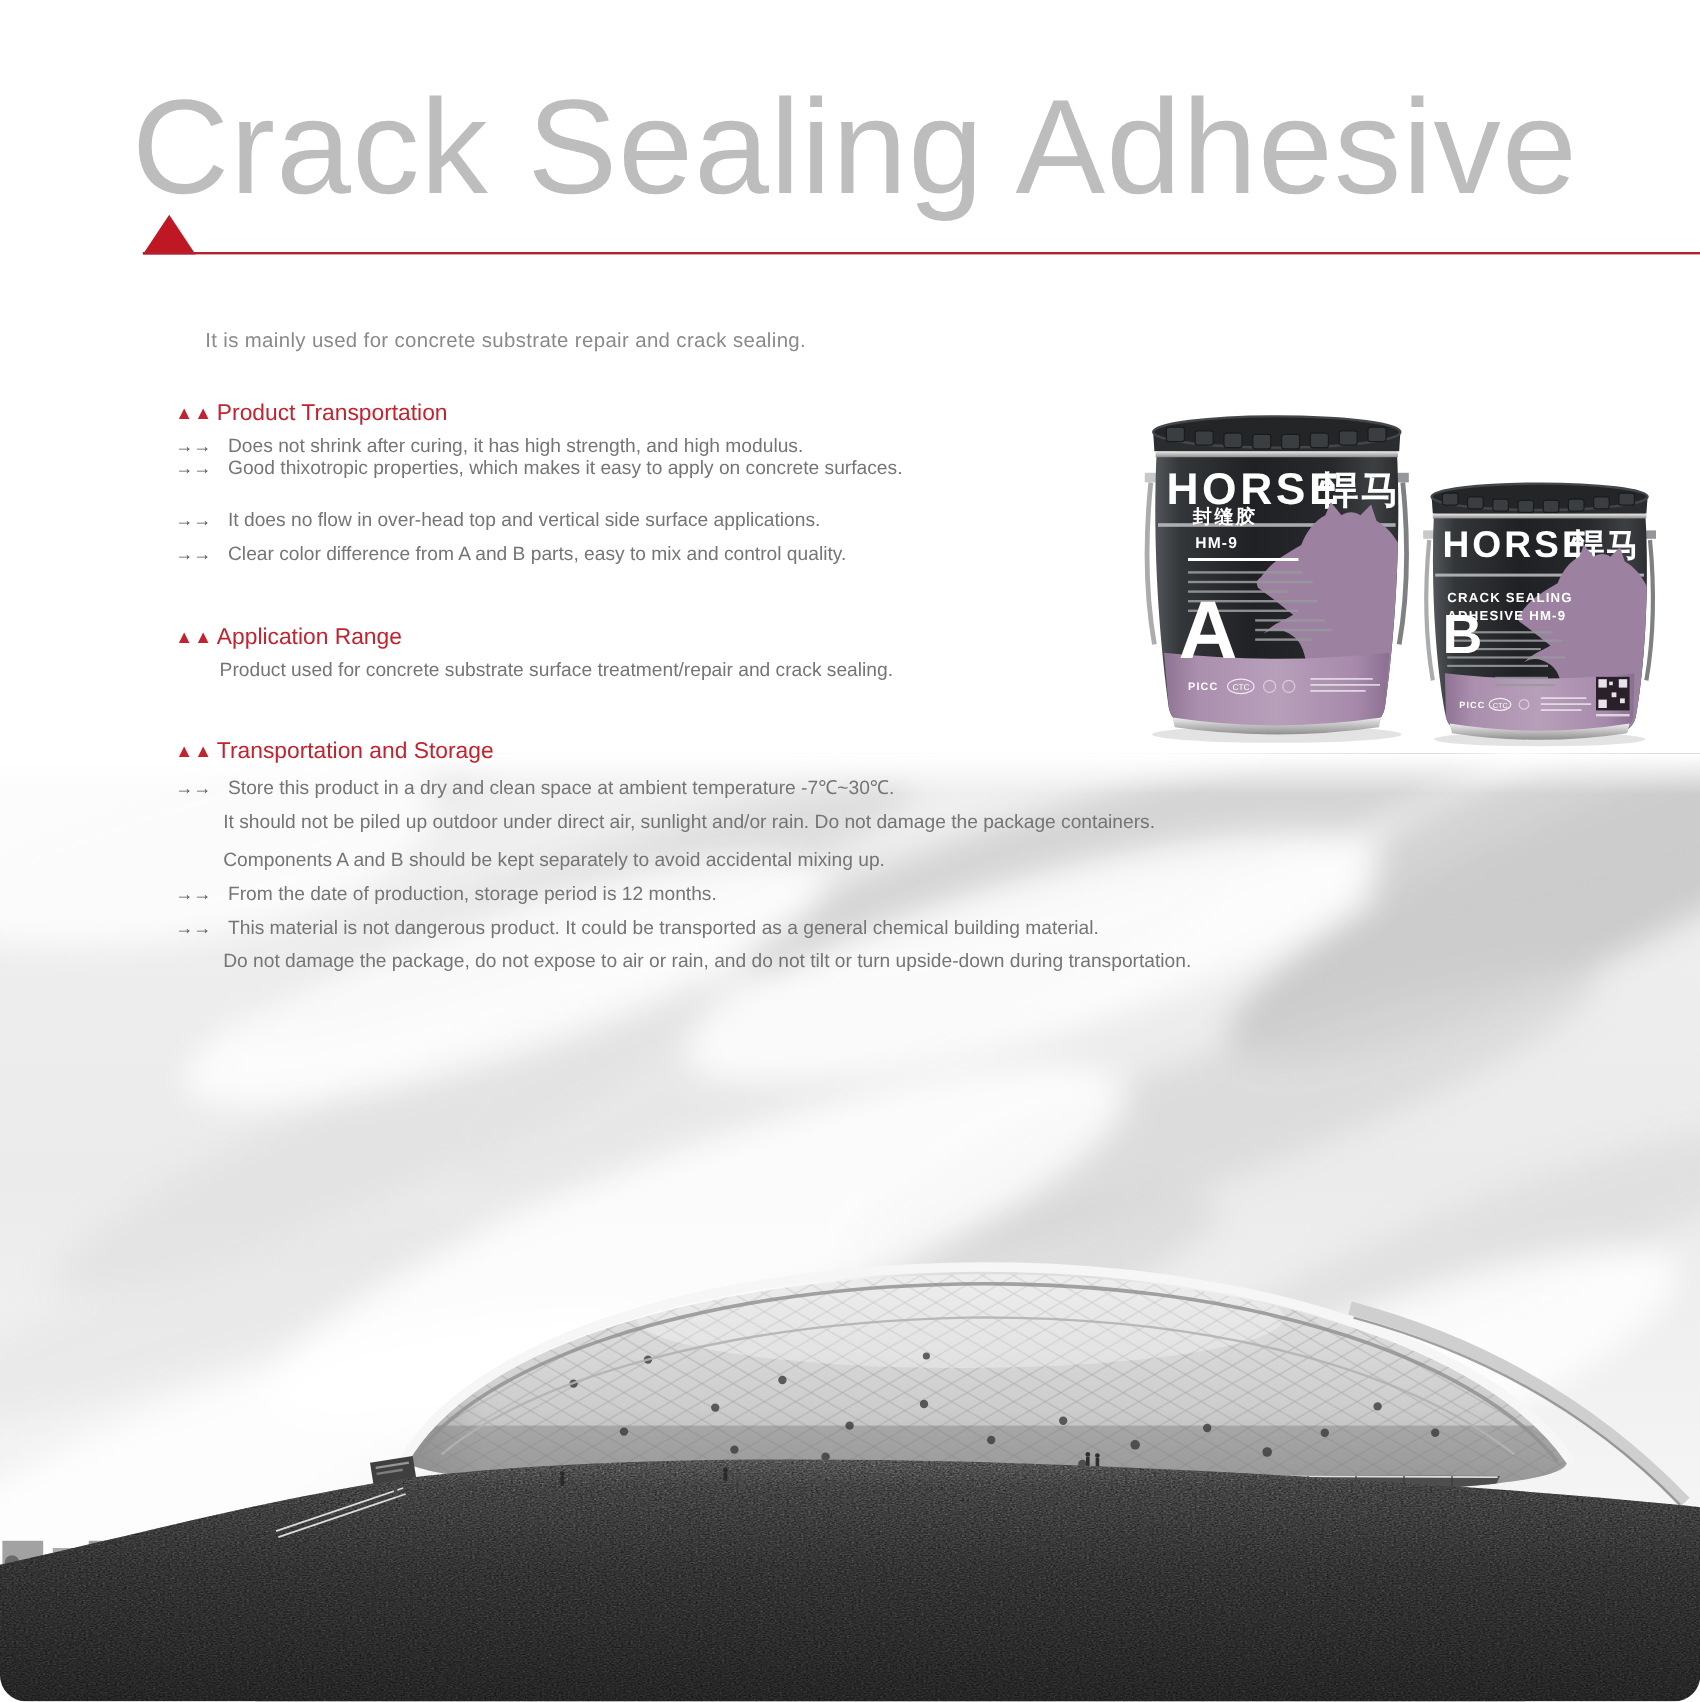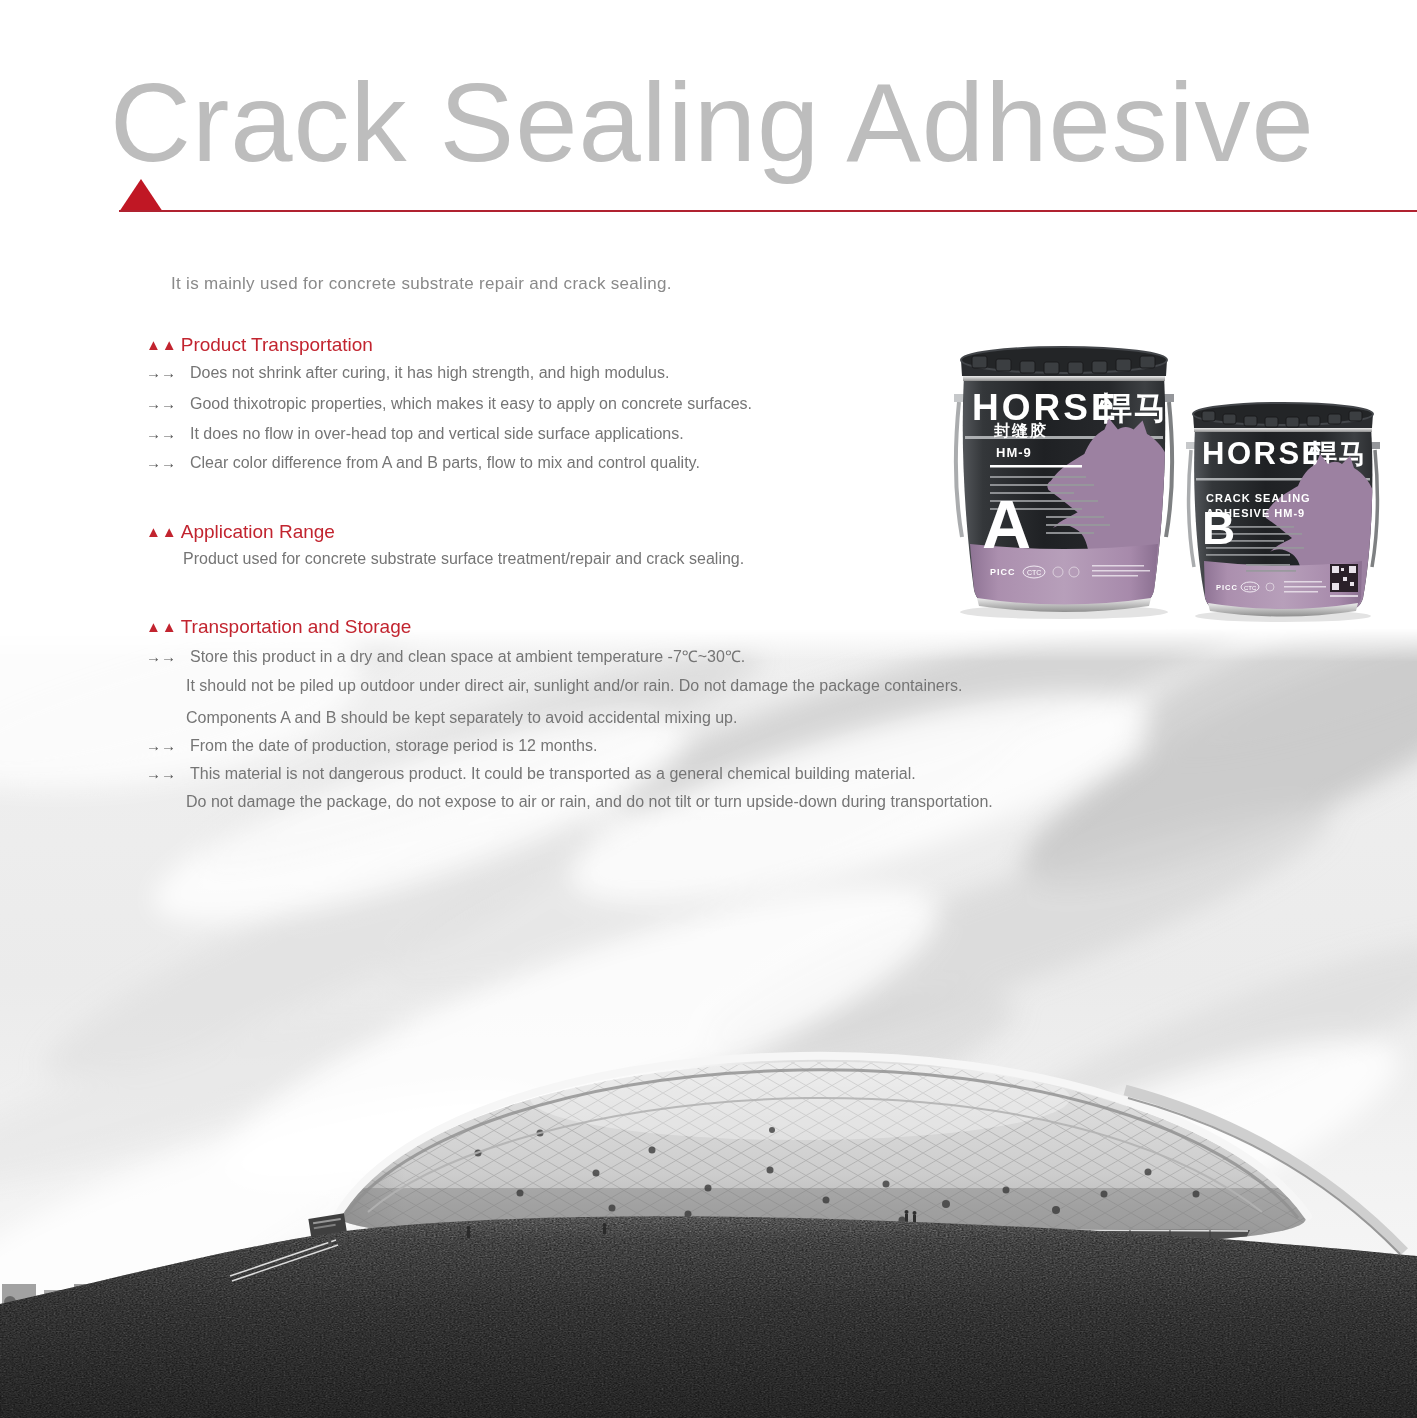--- a/index.html
+++ b/index.html
@@ -1,17 +1,17 @@
 <!DOCTYPE html>
 <html><head>
 <meta charset="utf-8">
 <style>
   html,body{margin:0;padding:0;background:#fff;}
   .page{position:relative;width:1417px;height:1418px;overflow:hidden;background:#fff;
-        font-family:"Liberation Sans",sans-serif;}
+        font-family:"Liberation Sans",sans-serif;border-radius:22px;}
   .page-title{position:absolute;left:110px;top:58px;margin:0;font-size:112px;font-weight:400;
         color:#bdbdbd;letter-spacing:1px;white-space:nowrap;z-index:6;}
   .title-triangle{position:absolute;left:119px;top:179px;width:0;height:0;z-index:6;
         border-left:22px solid transparent;border-right:22px solid transparent;
         border-bottom:33px solid #c01724;}
   .title-rule{position:absolute;left:119px;right:0;top:210px;height:2px;background:#b02230;z-index:6;}
   .intro-line{position:absolute;left:171px;margin:0;font-size:17px;color:#8a8a8a;
         letter-spacing:.3px;white-space:nowrap;z-index:6;}
   .intro-line.l1{top:245px;}
   .intro-line.l2{top:274px;}
@@ -38,28 +38,28 @@
   <div class="title-rule"></div>
 
   <p class="intro-line l2">It is mainly used for concrete substrate repair and crack sealing.</p>
 
   <div class="sec-heading" style="top:334px">
     <span class="hmark">▲▲</span><span class="htext">Product Transportation</span>
   </div>
   <div class="bullet-row" style="top:364px">
     <span class="arrow">→→</span><span>Does not shrink after curing, it has high strength, and high modulus.</span>
   </div>
-  <div class="bullet-row" style="top:395px">
+  <div class="bullet-row" style="top:382px">
     <span class="arrow">→→</span><span>Good thixotropic properties, which makes it easy to apply on concrete surfaces.</span>
   </div>
   <div class="bullet-row" style="top:425px">
     <span class="arrow">→→</span><span>It does no flow in over-head top and vertical side surface applications.</span>
   </div>
   <div class="bullet-row" style="top:454px">
-    <span class="arrow">→→</span><span>Clear color difference from A and B parts, flow to mix and control quality.</span>
+    <span class="arrow">→→</span><span>Clear color difference from A and B parts, easy to mix and control quality.</span>
   </div>
 
   <div class="sec-heading" style="top:521px">
     <span class="hmark">▲▲</span><span class="htext">Application Range</span>
   </div>
   <p class="app-text">Product used for concrete substrate surface treatment/repair and crack sealing.</p>
 
   <div class="sec-heading" style="top:616px">
     <span class="hmark">▲▲</span><span class="htext">Transportation and Storage</span>
   </div>

